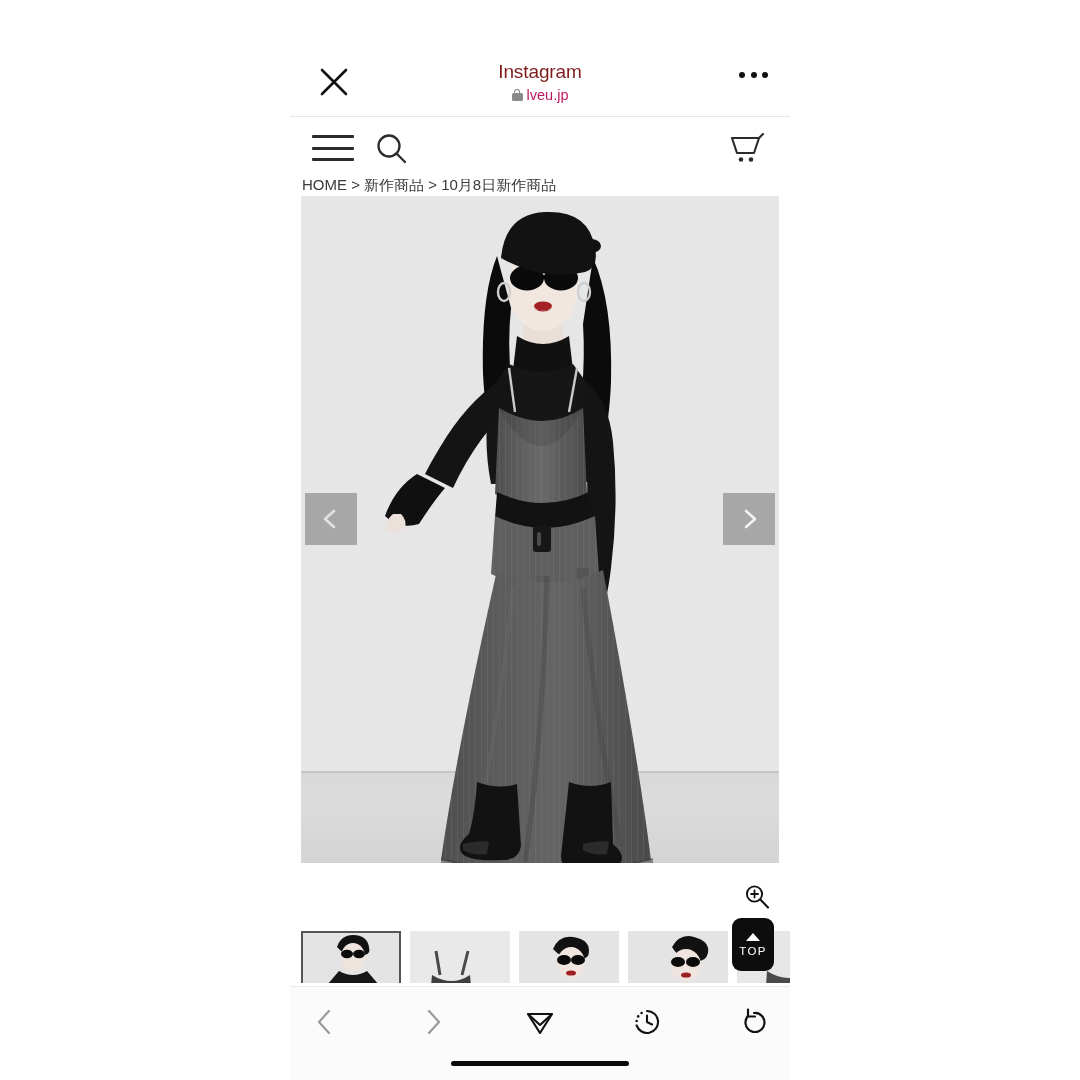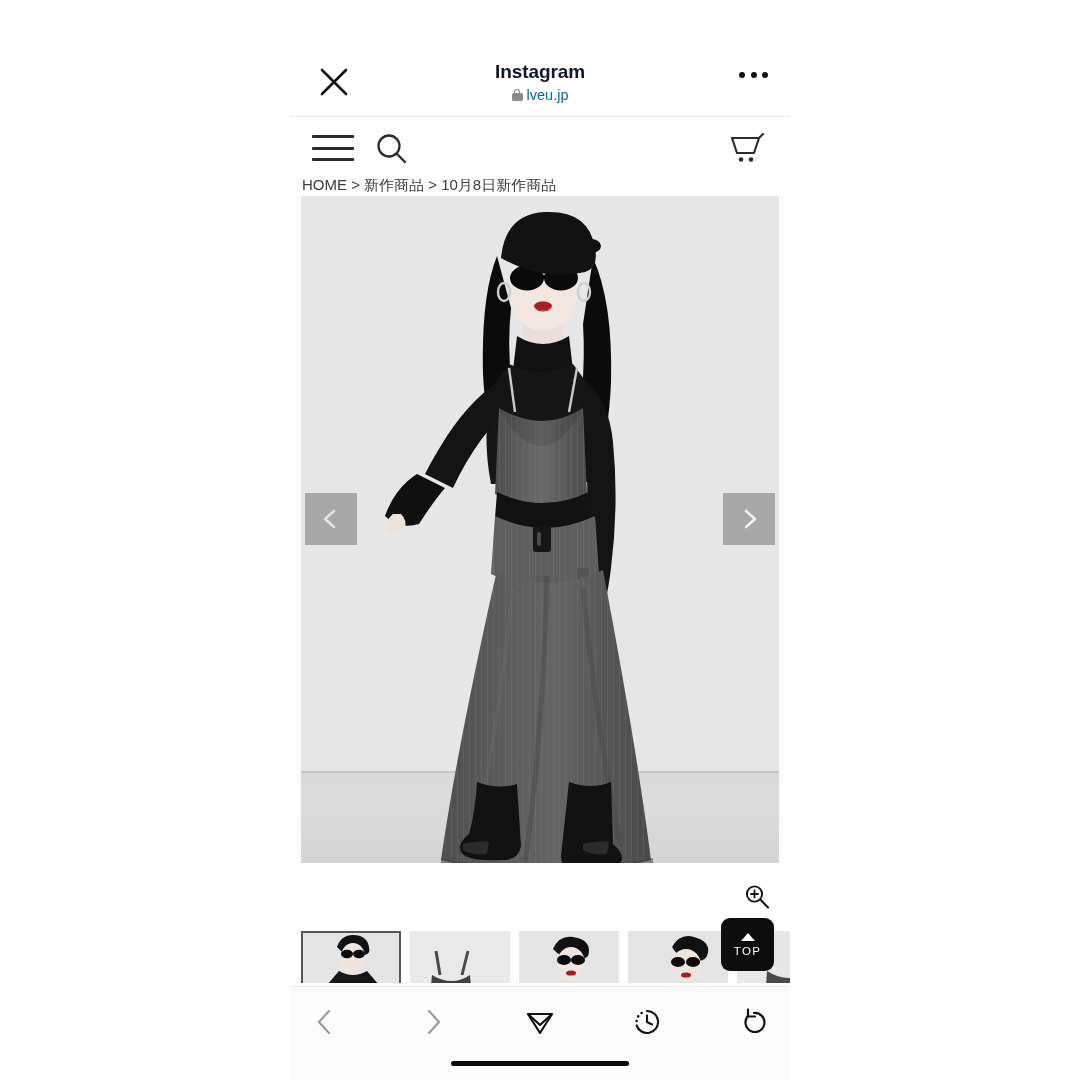--- a/index.html
+++ b/index.html
@@ -31,25 +31,25 @@
     width: 40px; height: 40px;
     display: flex; align-items: center; justify-content: center;
     cursor: pointer;
   }
   #close-btn svg { display: block; }
   #ig-titlewrap {
     position: absolute; left: 0; top: 60px; width: 100%;
     text-align: center;
   }
   #ig-title {
-    font-size: 19px; font-weight: bold; color: #0f172a; line-height: 24px;
+    font-size: 19px; font-weight: normal; color: #7f1d1d; line-height: 24px;
     letter-spacing: -0.1px;
   }
   #ig-sub {
-    font-size: 14.5px; color: #0369a1; line-height: 20px;
+    font-size: 14.5px; color: #be185d; line-height: 20px;
     display: inline-flex; align-items: center; gap: 4px; margin-top: 1px;
   }
   #lock-icon { display: inline-block; width: 11px; height: 13px; position: relative; }
   #lock-icon .shackle {
     position: absolute; left: 2.2px; top: 0;
     width: 6.6px; height: 6.6px;
     border: 1.6px solid #8a8a8a; border-bottom: none;
     border-radius: 4px 4px 0 0;
   }
   #lock-icon .body {
@@ -149,21 +149,21 @@
     width: 100px; height: 100px;
     background: #e4e4e4;
     position: relative; overflow: hidden;
     flex: 0 0 auto; cursor: pointer;
   }
   .thumb.selected { outline: 2px solid #555; outline-offset: -2px; }
 
   
   #top-btn {
     position: absolute; right: 16px; top: 918px;
-    width: 53px; height: 53px;
+    width: 42px; height: 53px;
     background: #0d0d0d; border-radius: 9px;
     display: flex; flex-direction: column; align-items: center; justify-content: center;
     gap: 4px; cursor: pointer; z-index: 5;
   }
   #top-tri {
     width: 0; height: 0;
     border-left: 7px solid transparent; border-right: 7px solid transparent;
     border-bottom: 8px solid #ffffff;
   }
   #top-label { color: #fff; font-size: 11.5px; letter-spacing: 1.3px; }

